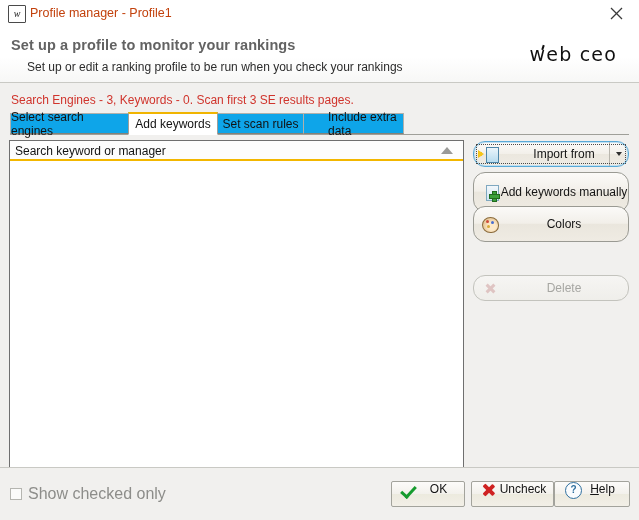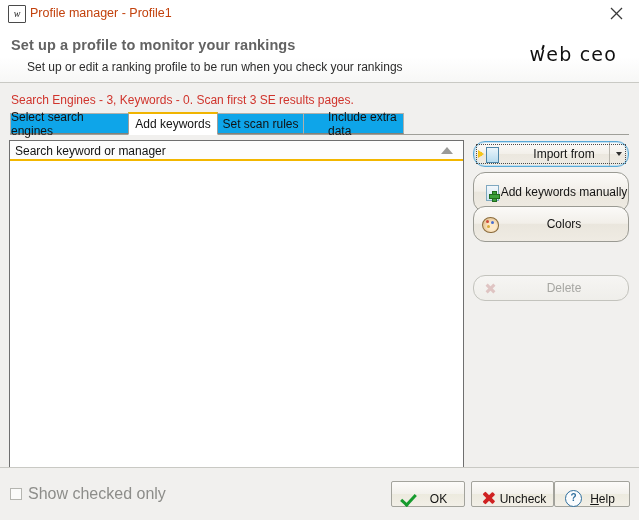--- a/index.html
+++ b/index.html
@@ -202,21 +202,21 @@
   .chk-row{position:absolute;left:10px;top:17px;display:flex;align-items:center;}
   .chk-box{
     width:12px;height:12px;border:1px solid #b5b5b0;background:#fbfbfa;
     box-sizing:border-box;margin-right:6px;
   }
   .chk-label{font-size:16px;color:#8d8d8a;}
   .fbtn{
     position:absolute;top:13px;height:26px;box-sizing:border-box;
     background:linear-gradient(to bottom,#fcfbf9 0%,#f3f1ec 48%,#eceade 50%,#f2efe7 100%);
     border:1px solid #a3a39c;border-radius:2px;
-    display:flex;align-items:flex-end;font-size:12px;color:#141414;cursor:default;
+    display:flex;align-items:flex-start;font-size:12px;color:#141414;cursor:default;
   }
   .fbtn .flabel{flex:1;text-align:center;padding-right:6px;}
   .tick-green{position:relative;width:20px;height:16px;margin-left:7px;flex:0 0 20px;}
   .tick-green:after{
     content:"";position:absolute;left:5px;top:1px;width:6px;height:12px;
     border:solid #169b2e;border-width:0 3px 3px 0;transform:rotate(42deg);
   }
   .x-red{position:relative;width:20px;height:16px;margin-left:7px;flex:0 0 20px;}
   .x-red:before,.x-red:after{
     content:"";position:absolute;left:8px;top:1px;width:3.5px;height:14px;background:#cf2222;border-radius:1px;

